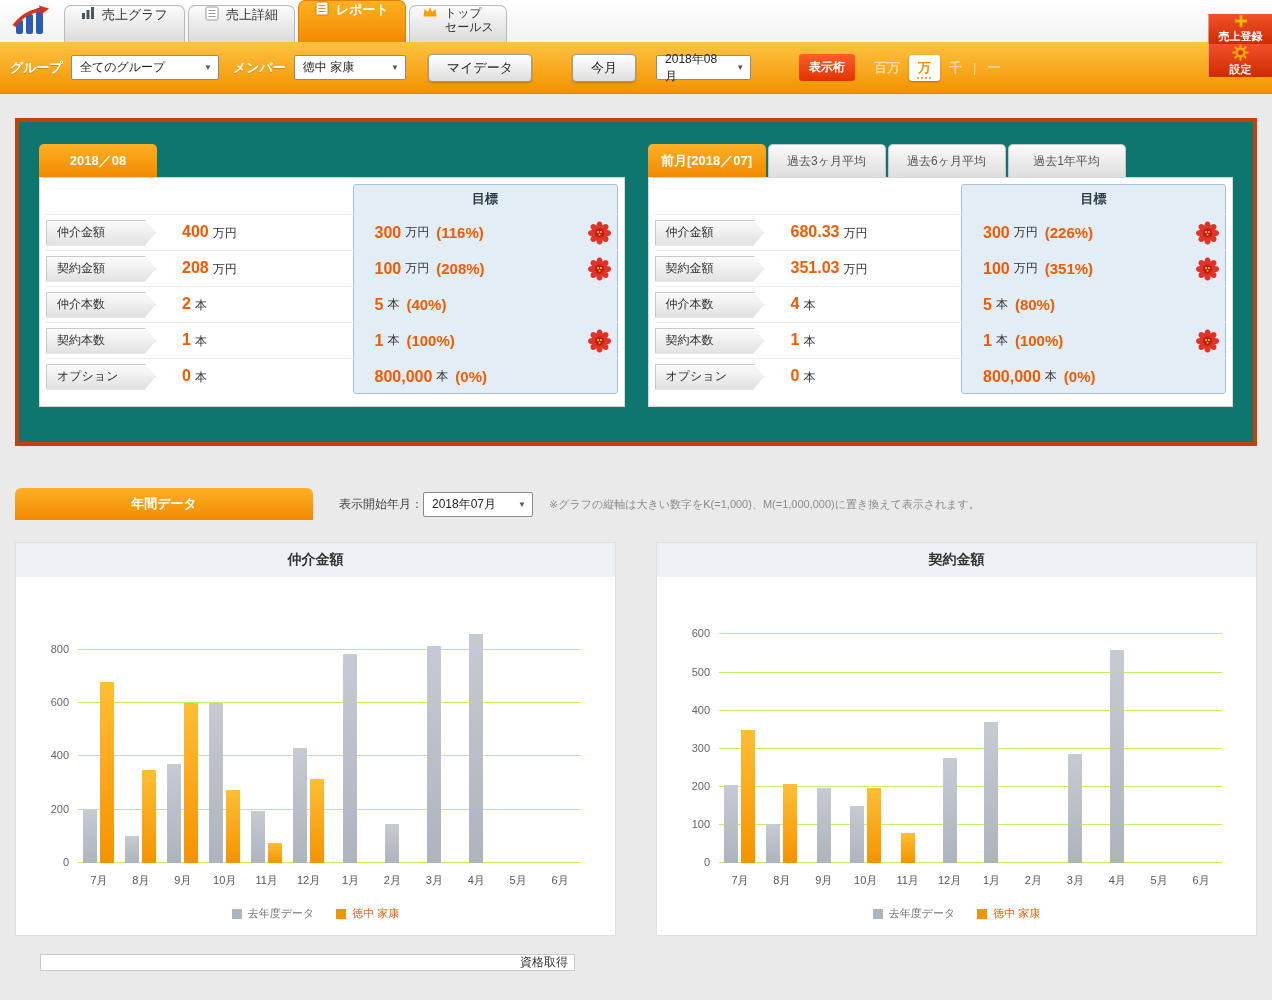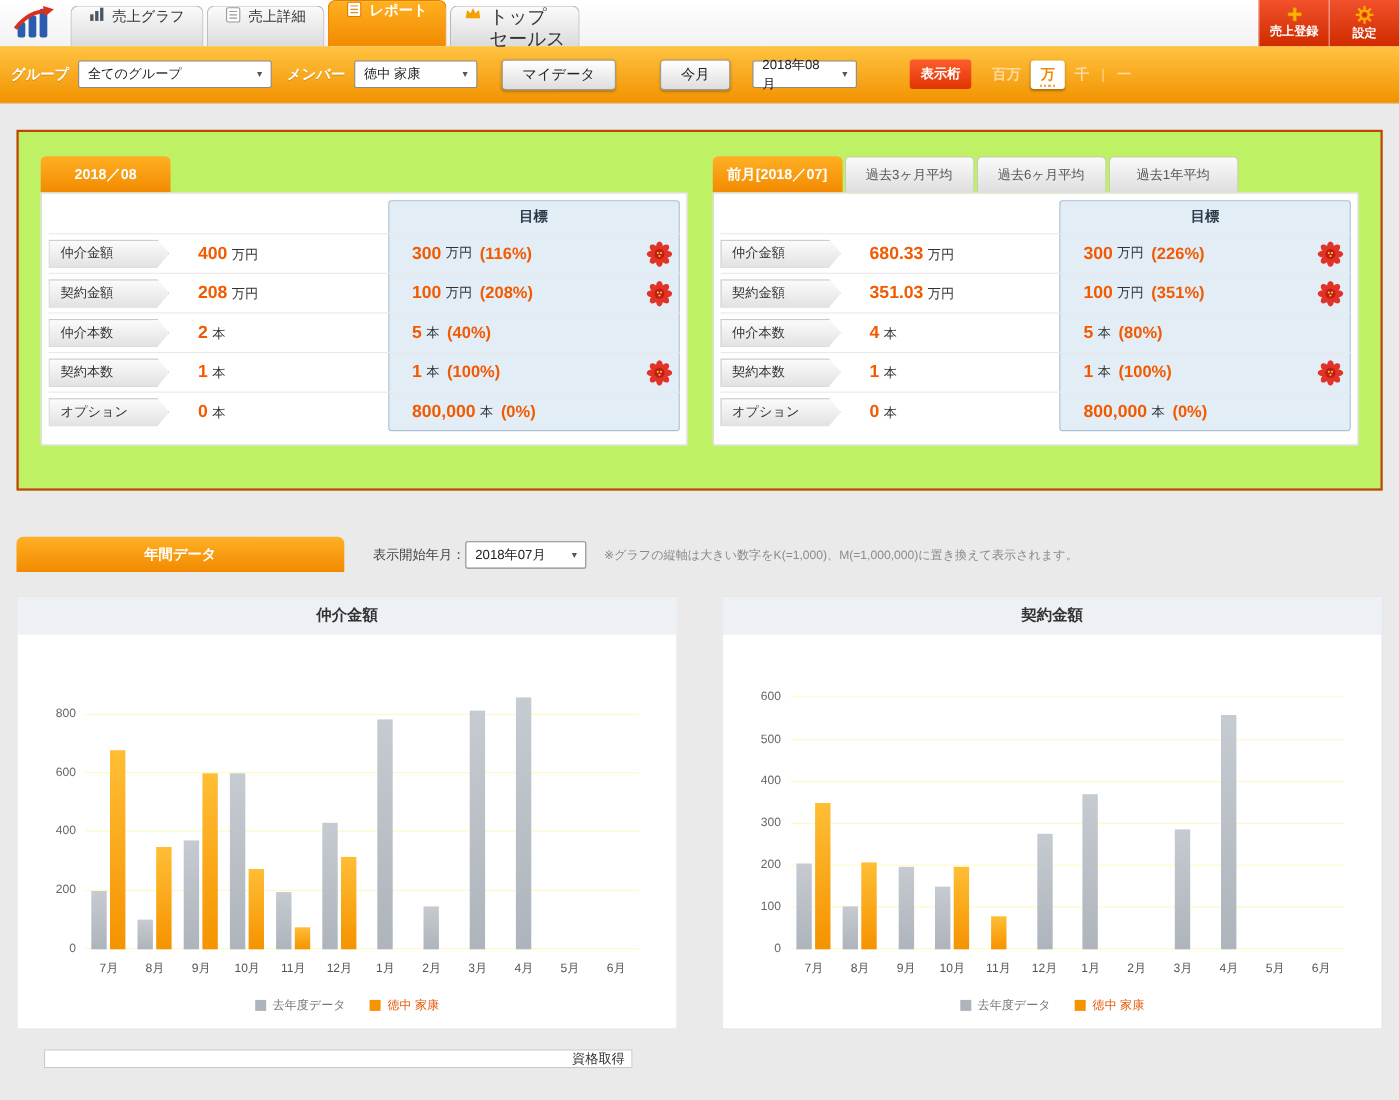--- a/index.html
+++ b/index.html
@@ -8,53 +8,53 @@
     background: #eaeaea; color: #333;
     font-family: "Liberation Sans", "DejaVu Sans", sans-serif; font-size: 13px;
   }
   
   .topbar { height: 42px; background: linear-gradient(#ffffff,#f2f2f2); display: flex; align-items: flex-end; }
   .logo { width: 64px; height: 42px; display: flex; align-items: center; justify-content: center; }
   .tabs { display: flex; align-items: flex-end; gap: 3px; height: 42px; }
   .tab { height: 37px; padding: 0 16px; display: flex; align-items: flex-start; gap: 7px;
     background: linear-gradient(#fbfbfb,#dbdbdb); border: 1px solid #b9b9b9; border-bottom: none;
     border-radius: 7px 7px 0 0; cursor: pointer; white-space: pre-line; }
-  .tab.two-line { font-size: 17px; line-height: 1.2; padding: 0 12px; }
+  .tab.two-line { font-size: 12px; line-height: 1.2; padding: 0 12px; }
   .tab.active { height: 42px; background: linear-gradient(#ffb020,#f28a00); border-color: #e28000; color: #fff; font-weight: bold; }
   .tab-icon { line-height: 0; }
-  .top-actions { margin-left: auto; display: flex; height: 42px; }
+  .top-actions { margin-left: auto; display: flex; height: 28px; flex-direction: column; }
   .action-btn { width: 64px; display: flex; flex-direction: column; align-items: center; justify-content: center; gap: 1px;
     background: linear-gradient(#f1512b,#cf2b00); color: #fff; font-size: 11px; font-weight: bold; cursor: pointer;
     border-left: 1px solid rgba(255,255,255,.45); }
   
   .filterbar { height: 52px; background: linear-gradient(#ffc341,#f29300); border-bottom: 1px solid #e08a00;
     display: flex; align-items: center; padding: 0 10px; }
   .flabel { color: #fff; font-weight: bold; margin-right: 8px; text-shadow: 0 1px 0 rgba(0,0,0,.18); }
   .select { background: #fff; border: 1px solid #8a8a8a; height: 25px; display: flex; align-items: center;
     justify-content: space-between; padding: 0 6px 0 8px; font-size: 12px; color: #222; border-radius: 2px; cursor: pointer; }
   .caret { font-size: 8px; color: #555; margin-left: 8px; }
-  .w148{width:176px} .w112{width:112px} .w95{width:95px} .w110{width:110px}
+  .w148{width:148px} .w112{width:112px} .w95{width:95px} .w110{width:110px}
   .btn-white { background: linear-gradient(#ffffff,#dedede); border: 1px solid #9a9a9a; border-radius: 4px; height: 28px;
     padding: 0 18px; display: flex; align-items: center; color: #222; cursor: pointer; box-shadow: 0 1px 2px rgba(0,0,0,.25); }
   .digits { display: flex; align-items: center; margin-left: 48px; }
   .digit-chip { background: linear-gradient(#ff5d2e,#e03400); color: #fff; font-size: 12px; font-weight: bold;
     padding: 5px 10px; border-radius: 3px; cursor: pointer; }
   .digit-opts { display: flex; align-items: center; margin-left: 10px; justify-content: center; }
   .digit-opt { color: #ffd9a3; font-weight: bold; padding: 4px 9px; cursor: pointer; position: relative; }
   .digit-opt.selected { background: #fff; color: #ef8a00; border-radius: 3px; box-shadow: 0 1px 2px rgba(0,0,0,.3); }
   .digit-opt.selected::after { content: ""; position: absolute; left: 50%; bottom: 2px; transform: translateX(-50%);
     width: 16px; height: 2px; background: repeating-linear-gradient(90deg,#f0a54a 0 2px,transparent 2px 4px); }
   .digit-sep { color: #ffd9a3; padding: 0 2px; opacity: .85; }
   
   .main { padding: 0 15px; }
   .section { margin-top: 24px; }
   .section.annual { margin-top: 42px; }
   .section-tab { width: 298px; height: 32px; background: linear-gradient(#ffb025,#f28a00); color: #fff; font-weight: bold;
     display: flex; align-items: center; justify-content: center; border-radius: 6px 6px 0 0; }
-  .monthly-panel { background: #bef264; border: 2px solid #c2410c; display: flex; gap: 23px; padding: 22px 20px; min-height: 328px; }
+  .monthly-panel { background: #0f766e; border: 4px solid #c2410c; display: flex; gap: 23px; padding: 22px 20px; min-height: 328px; }
   .subpanel { flex: 1; min-width: 0; }
   .subtabs { display: flex; gap: 2px; }
   .subtab { height: 33px; min-width: 118px; padding: 0 10px; display: flex; align-items: center; justify-content: center;
     font-size: 12px; border-radius: 5px 5px 0 0; cursor: pointer; }
   .subtab.active { background: linear-gradient(#ffb025,#f28a00); color: #fff; font-weight: bold; font-size: 13px; }
   .subtab.inactive { background: linear-gradient(#fafafa,#dedede); border: 1px solid #c6c6c6; border-bottom: none; color: #555; }
   .table-box { border: 1px solid #d8d8d8; background: #fff; position: relative; padding: 6px 6px 12px; }
   .target-bg { position: absolute; top: 6px; right: 6px; bottom: 12px; width: 265px;
     background: #e3edf6; border: 1px solid #a9c0d6; border-radius: 3px; }
   .t-head, .t-row { display: grid; grid-template-columns: 118px 1fr 265px; align-items: center; position: relative; }
@@ -73,21 +73,21 @@
   .flower { position: absolute; right: 6px; top: 50%; transform: translateY(-50%); line-height: 0; }
   
   .annual-head { display: flex; align-items: center; }
   .start-label { margin-left: 26px; font-size: 12px; color: #444; }
   .note { margin-left: 16px; font-size: 11px; color: #8a8a8a; }
   .charts { display: flex; gap: 40px; margin-top: 22px; }
   .chart-panel { flex: 1; background: #fff; border: 1px solid #e0e0e0; }
   .chart-title { height: 34px; background: #edf1f5; display: flex; align-items: center; justify-content: center;
     font-size: 14px; font-weight: bold; color: #333; }
   .plot { position: relative; height: 240px; margin: 46px 34px 0 62px; }
-  .gridline { position: absolute; left: 0; right: 0; height: 1px; background: #fef9c3; }
+  .gridline { position: absolute; left: 0; right: 0; height: 1px; background: #bef264; }
   .tick-label { position: absolute; right: 100%; margin-right: 9px; top: -6px; font-size: 11px; color: #666; }
   .bars { position: absolute; left: 0; right: 0; top: 0; bottom: 0; display: flex; align-items: flex-end; }
   .bar-group { flex: 1; display: flex; justify-content: center; align-items: flex-end; gap: 3px; }
   .bar { width: 14px; }
   .x-labels { display: flex; margin: 10px 34px 0 62px; }
   .x-label { flex: 1; text-align: center; font-size: 11px; color: #555; }
   .legend { display: flex; justify-content: center; gap: 22px; margin: 18px 0 14px; font-size: 11px; }
   .legend-item { display: flex; align-items: center; gap: 6px; }
   .swatch { width: 10px; height: 10px; }
   

